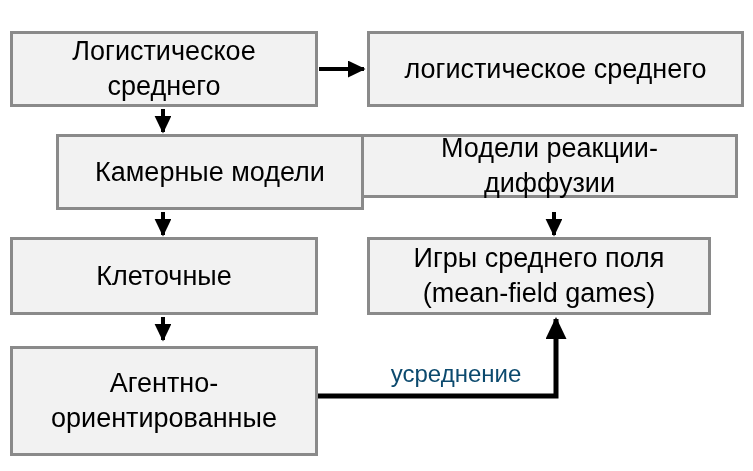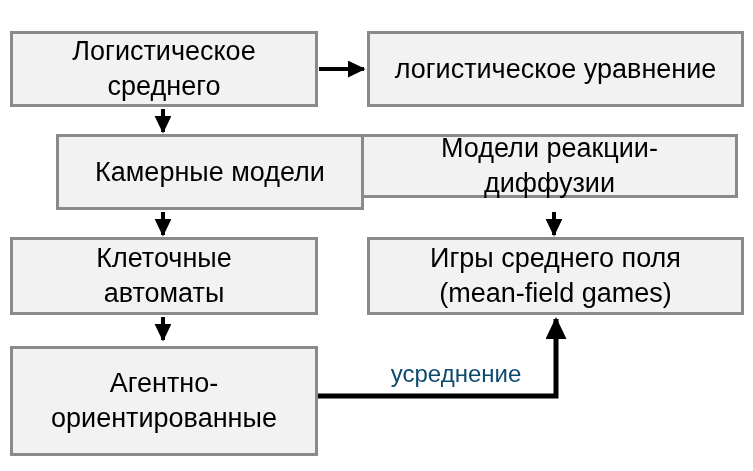--- a/index.html
+++ b/index.html
@@ -31,21 +31,21 @@
     font-size: 27px;
     line-height: 35px;
     white-space: nowrap;
   }
   .box span { display: block; }
   #box-a { left: 10px;  top: 31px;  width: 308px; height: 76px; }
   #box-b { left: 367px; top: 31px;  width: 377px; height: 76px; }
   #box-c { left: 10px;  top: 134px; width: 308px; height: 76px; margin-left: 46px; }
   #box-d { left: 361px; top: 134px; width: 377px; height: 64px; }
   #box-e { left: 10px;  top: 237px; width: 308px; height: 78px; }
-  #box-f { left: 367px; top: 237px; width: 377px; height: 78px; }
+  #box-f { left: 367px; top: 237px; width: 344px; height: 78px; }
   #box-g { left: 10px;  top: 346px; width: 308px; height: 110px; }
   .edge-label {
     position: absolute;
     left: 372px;
     top: 360px;
     width: 168px;
     text-align: center;
     font-size: 24px;
     line-height: 28px;
     color: #0c4a6e;
@@ -70,35 +70,34 @@
     <path d="M554 212 L554 235" stroke="#000000" stroke-width="4" fill="none" marker-end="url(#ah)"></path>
     <path d="M318 396 L556 396 L556 319" stroke="#000000" stroke-width="5" fill="none" stroke-linejoin="miter" marker-end="url(#ah)"></path>
   </svg>
 
   <div class="box" id="box-a">
     <span>Логистическое</span>
     <span>среднего</span>
   </div>
 
   <div class="box" id="box-b">
-    <span>логистическое уравнение</span>
+    <span>логистическое среднего</span>
   </div>
 
   <div class="box" id="box-c">
     <span>Камерные модели</span>
   </div>
 
   <div class="box" id="box-d">
     <span>Модели реакции-</span>
     <span>диффузии</span>
   </div>
 
   <div class="box" id="box-e">
     <span>Клеточные</span>
-    <span>автоматы</span>
   </div>
 
   <div class="box" id="box-f">
     <span>Игры среднего поля</span>
     <span>(mean-field games)</span>
   </div>
 
   <div class="box" id="box-g">
     <span>Агентно-</span>
     <span>ориентированные</span>

